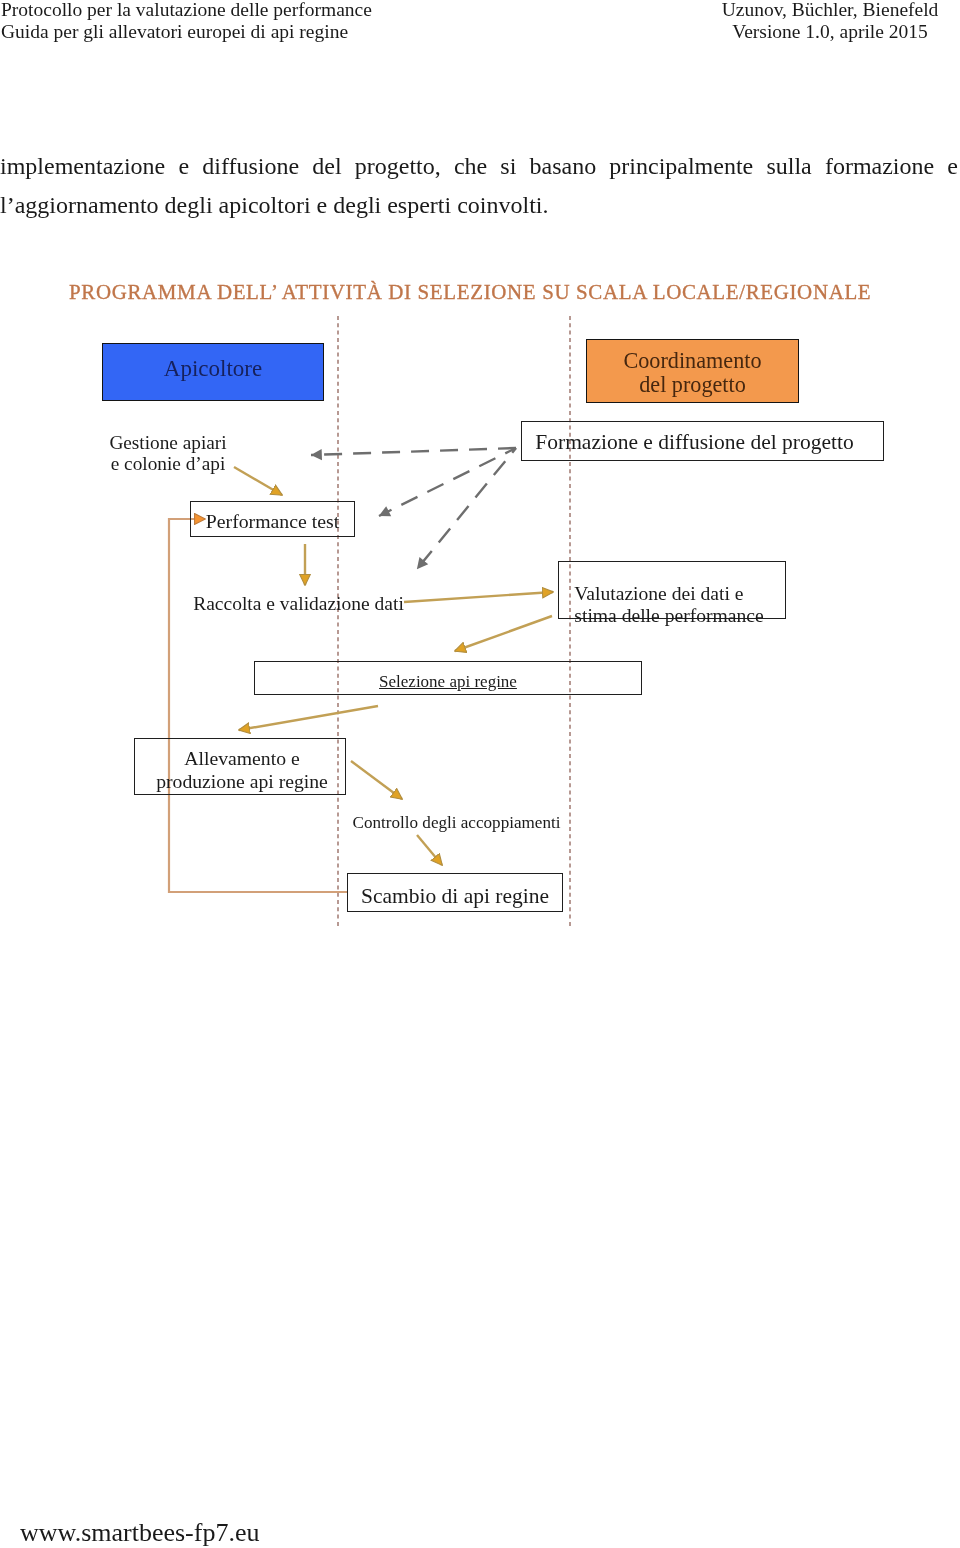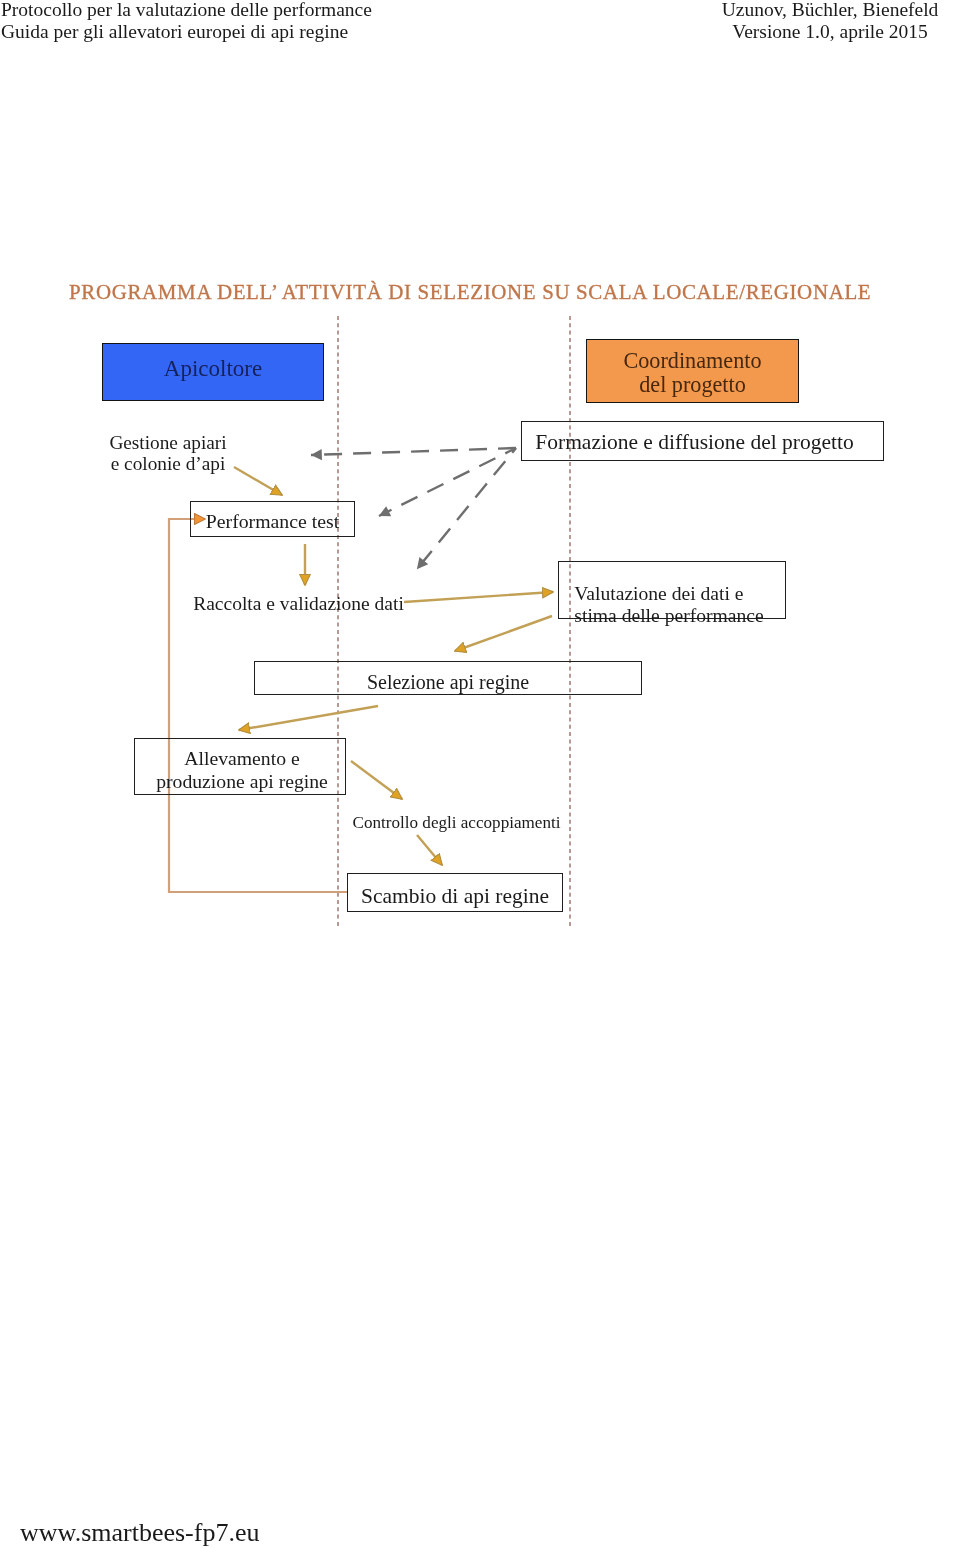--- a/index.html
+++ b/index.html
@@ -42,21 +42,21 @@
   .n0{left:521px;top:163px;width:363px;height:40px;font-size:21.5px;}
   .n0 span{position:relative;left:-8px;top:1px;}
   .n1{left:110px;top:161px;width:116px;height:56px;font-size:19.3px;}
   .n1 .two{line-height:21px;position:relative;top:6px;}
   .n2{left:190px;top:243px;width:165px;height:36px;font-size:19.8px;}
   .n2 span{position:relative;top:2px;}
   .n3{left:192px;top:328px;width:209px;height:28px;font-size:19.5px;}
   .n3 span{position:relative;top:4px;left:2px;}
   .n4{left:558px;top:303px;width:228px;height:58px;font-size:19.6px;}
   .n4 .two{line-height:21.7px;position:relative;left:-3px;top:2px;}
-  .n5{left:254px;top:403px;width:388px;height:34px;font-size:20px;}
+  .n5{left:254px;top:403px;width:388px;height:34px;font-size:17px;text-decoration:underline;}
   .n5 span{position:relative;top:4px;}
   .n6{left:134px;top:480px;width:212px;height:57px;font-size:19.7px;}
   .n6 .two{line-height:22.5px;position:relative;top:3px;left:2px;}
   .n7{left:352px;top:551px;width:209px;height:24px;font-size:17.1px;}
   .n7 span{position:relative;top:2px;}
   .n8{left:347px;top:615px;width:216px;height:39px;font-size:21.5px;text-align:center;}
   .n8 span{position:relative;top:4px;}
 
   
   .ftr{position:absolute;left:0;top:0;width:960px;height:1548px;margin-left:20px;}
@@ -72,20 +72,21 @@
     <div class="hdr-left">
       <div>Protocollo per la valutazione delle performance</div>
       <div>Guida per gli allevatori europei di api regine</div>
     </div>
     <div class="hdr-right">
       <div>Uzunov, Büchler, Bienefeld</div>
       <div>Versione 1.0, aprile 2015</div>
     </div>
   </div>
 
+  <div class="para">implementazione e diffusione del progetto, che si basano principalmente sulla formazione e l’aggiornamento degli apicoltori e degli esperti coinvolti.</div>
 
   <div class="diagram">
     <div class="dtitle">PROGRAMMA DELL’ ATTIVITÀ DI SELEZIONE SU SCALA LOCALE/REGIONALE</div>
 
     <svg class="dsvg" viewBox="0 0 960 690" width="960" height="690">
 
       <g stroke="#ab8880" stroke-width="1.7" stroke-dasharray="4 3.3" fill="none">
         <line x1="338" y1="58" x2="338" y2="668"></line>
         <line x1="570" y1="58" x2="570" y2="668"></line>
       </g>

